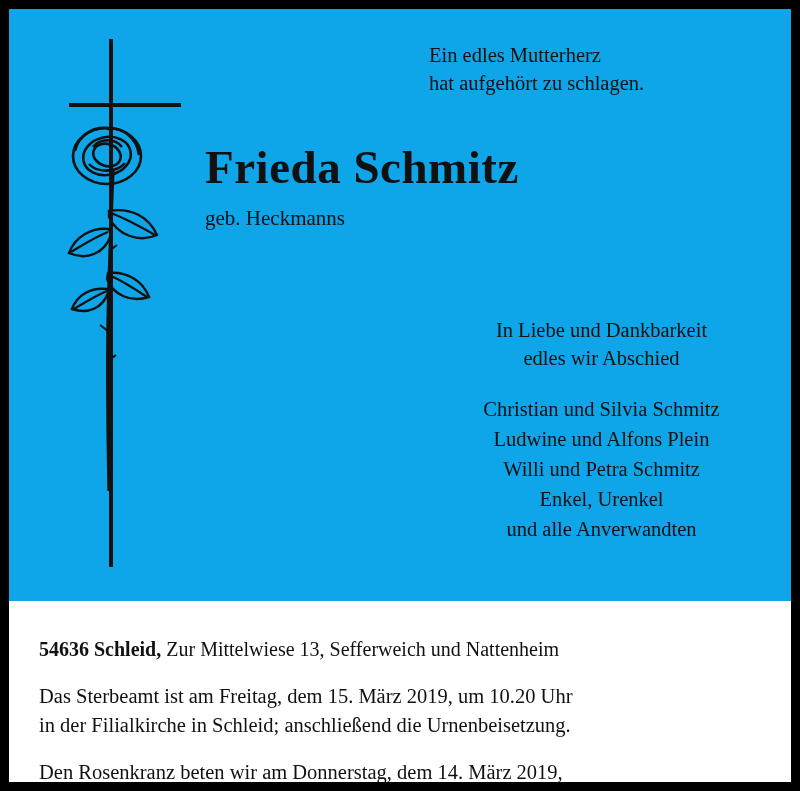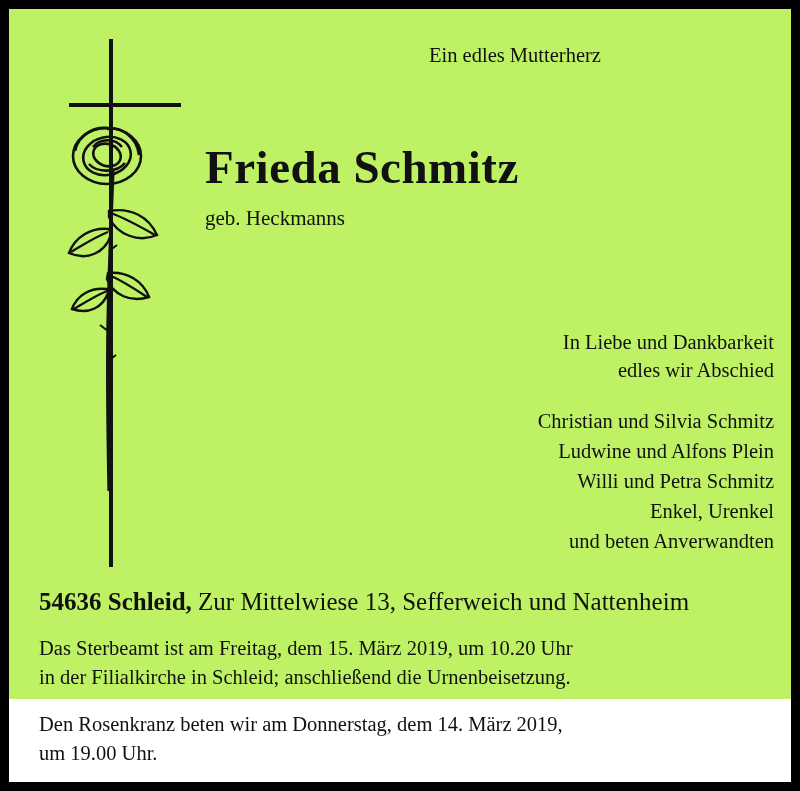--- a/index.html
+++ b/index.html
@@ -25,23 +25,23 @@
     height: 791px;
     box-sizing: border-box;
     border: 9px solid #000000;
     pointer-events: none;
   }
   .inner {
     position: absolute;
     left: 9px;
     top: 9px;
     width: 782px;
-    height: 690px;
+    height: 592px;
     box-sizing: border-box;
-    background: #bef264;
+    background: #0ea5e9;
   }
 
   
   .emblem {
     position: absolute;
     left: 36px;
     top: 12px;
     width: 150px;
     height: 560px;
   }
@@ -81,23 +81,23 @@
     margin-top: 10px;
   }
   .dates .gap {
     display: inline-block;
     width: 46px;
   }
 
   .mourn-block {
     position: absolute;
     left: 420px;
-    top: 319px;
+    top: 307px;
     width: 345px;
-    text-align: right;
+    text-align: center;
   }
   .mourn-intro {
     font-size: 20.5px;
     line-height: 28px;
   }
   .mourners {
     margin-top: 22px;
     font-size: 20.5px;
     line-height: 30px;
   }
@@ -106,23 +106,24 @@
     position: absolute;
     left: 30px;
     top: 578px;
     width: 730px;
   }
   .footer-line {
     font-size: 20.5px;
     line-height: 29px;
   }
   .footer-addr {
-    font-size: 25px;
+    font-size: 20px;
     line-height: 29px;
     margin-bottom: 18px;
+    margin-top: 48px;
   }
   .footer-addr b {
     font-weight: bold;
   }
   .para {
     margin-bottom: 18px;
   }
 </style>
 </head>
 <body>
@@ -162,38 +163,39 @@
         <g stroke="#111111" stroke-width="2" fill="none">
           <path d="M64 230 l 8 -6"></path>
           <path d="M63 310 l -8 -6"></path>
           <path d="M63 340 l 8 -6"></path>
         </g>
       </svg>
     </div>
 
     <div class="top-verse">
       <div>Ein edles Mutterherz</div>
+      <div>hat aufgehört zu schlagen.</div>
     </div>
 
     <div class="name-block">
       <div class="name">Frieda Schmitz</div>
       <div class="maiden">geb. Heckmanns</div>
     </div>
 
     <div class="mourn-block">
       <div class="mourn-intro">
         <div>In Liebe und Dankbarkeit</div>
         <div>edles wir Abschied</div>
       </div>
       <div class="mourners">
         <div>Christian und Silvia Schmitz</div>
         <div>Ludwine und Alfons Plein</div>
         <div>Willi und Petra Schmitz</div>
         <div>Enkel, Urenkel</div>
-        <div>und beten Anverwandten</div>
+        <div>und alle Anverwandten</div>
       </div>
     </div>
 
     <div class="footer">
       <div class="footer-addr">
         <b>54636 Schleid,</b><span> Zur Mittelwiese 13, Sefferweich und Nattenheim</span>
       </div>
       <div class="para">
         <div class="footer-line">Das Sterbeamt ist am Freitag, dem 15. März 2019, um 10.20 Uhr</div>
         <div class="footer-line">in der Filialkirche in Schleid; anschließend die Urnenbeisetzung.</div>

